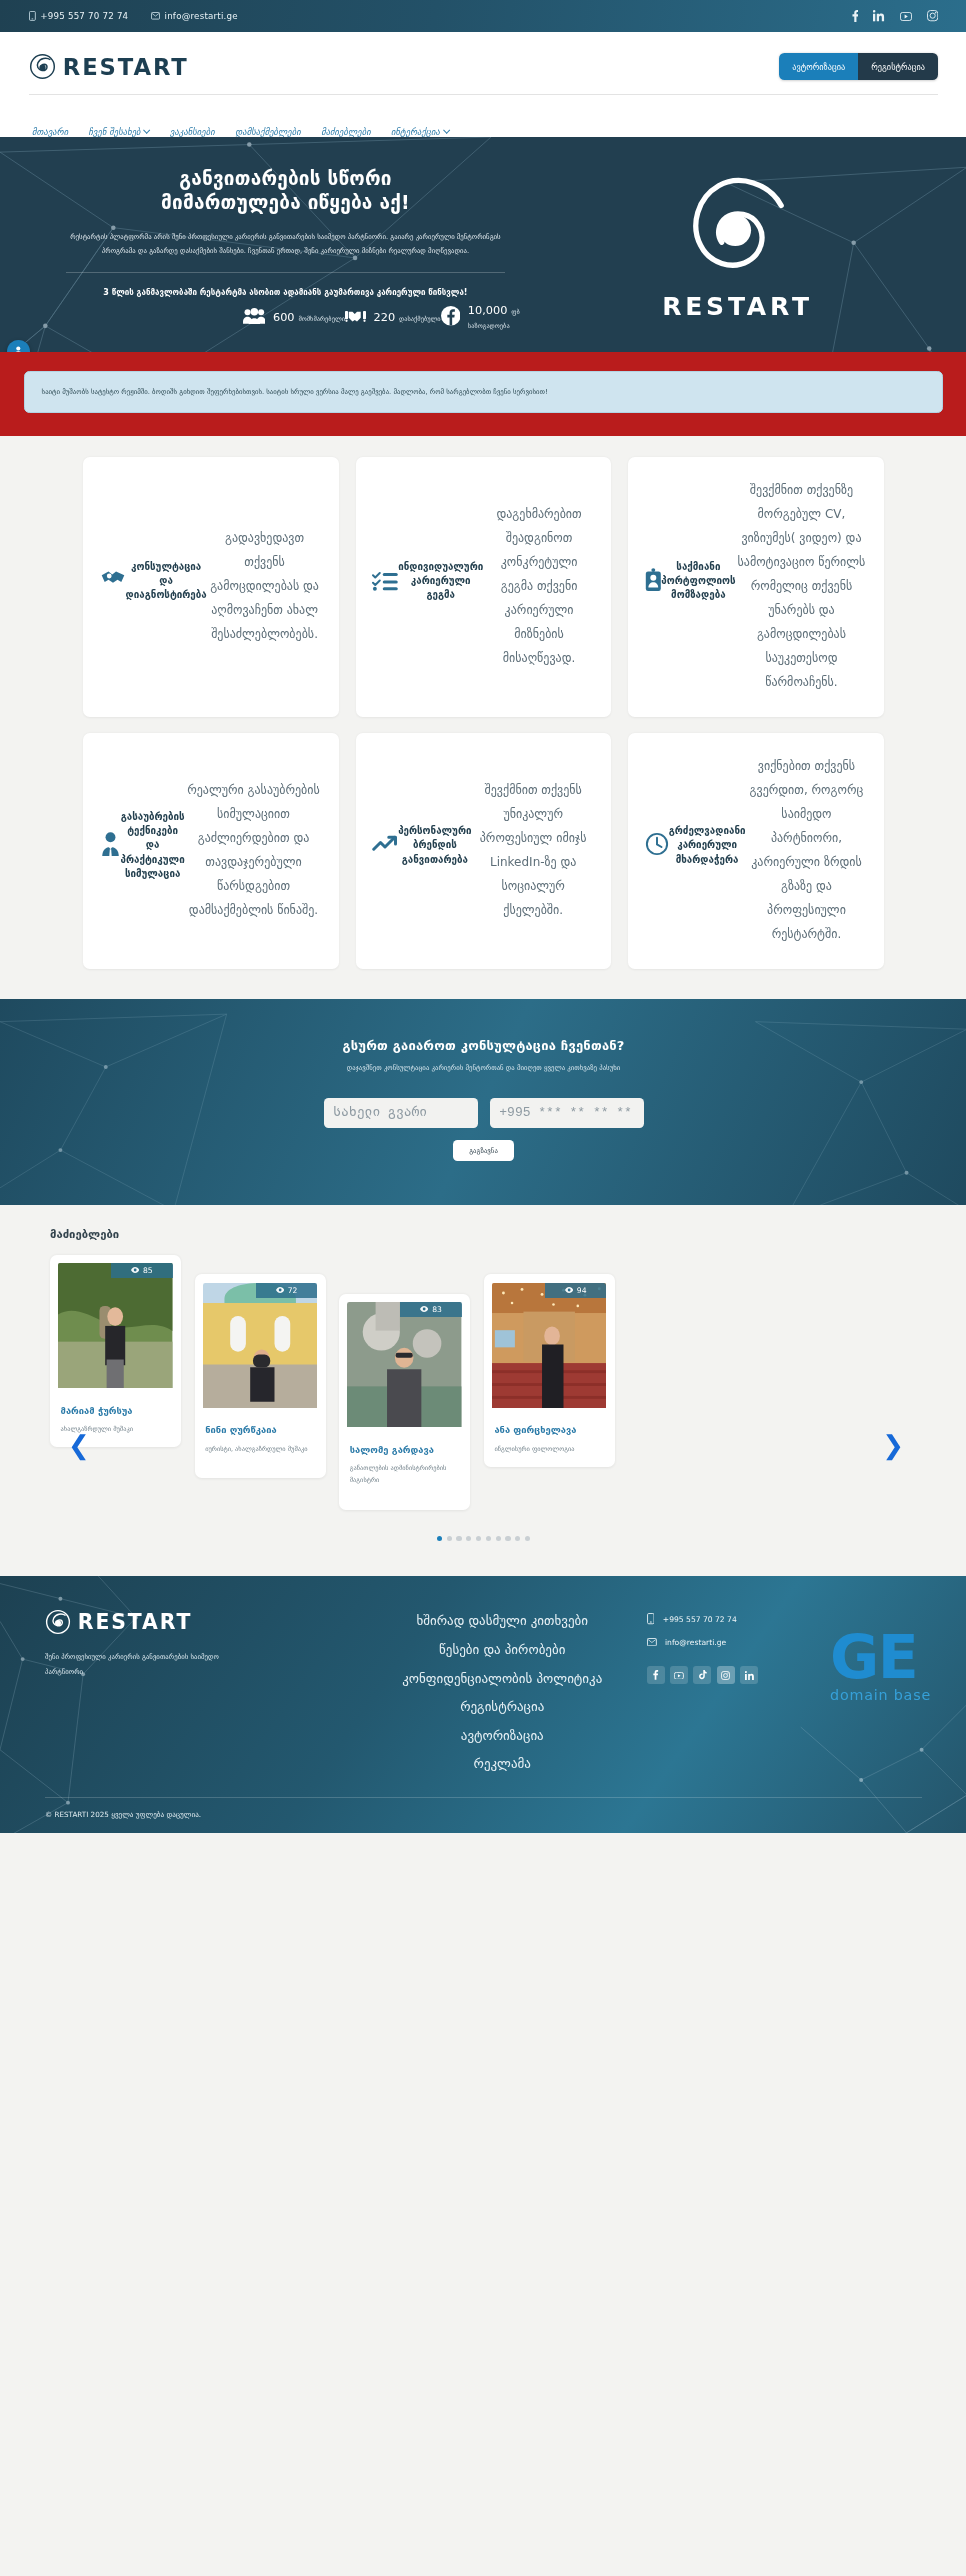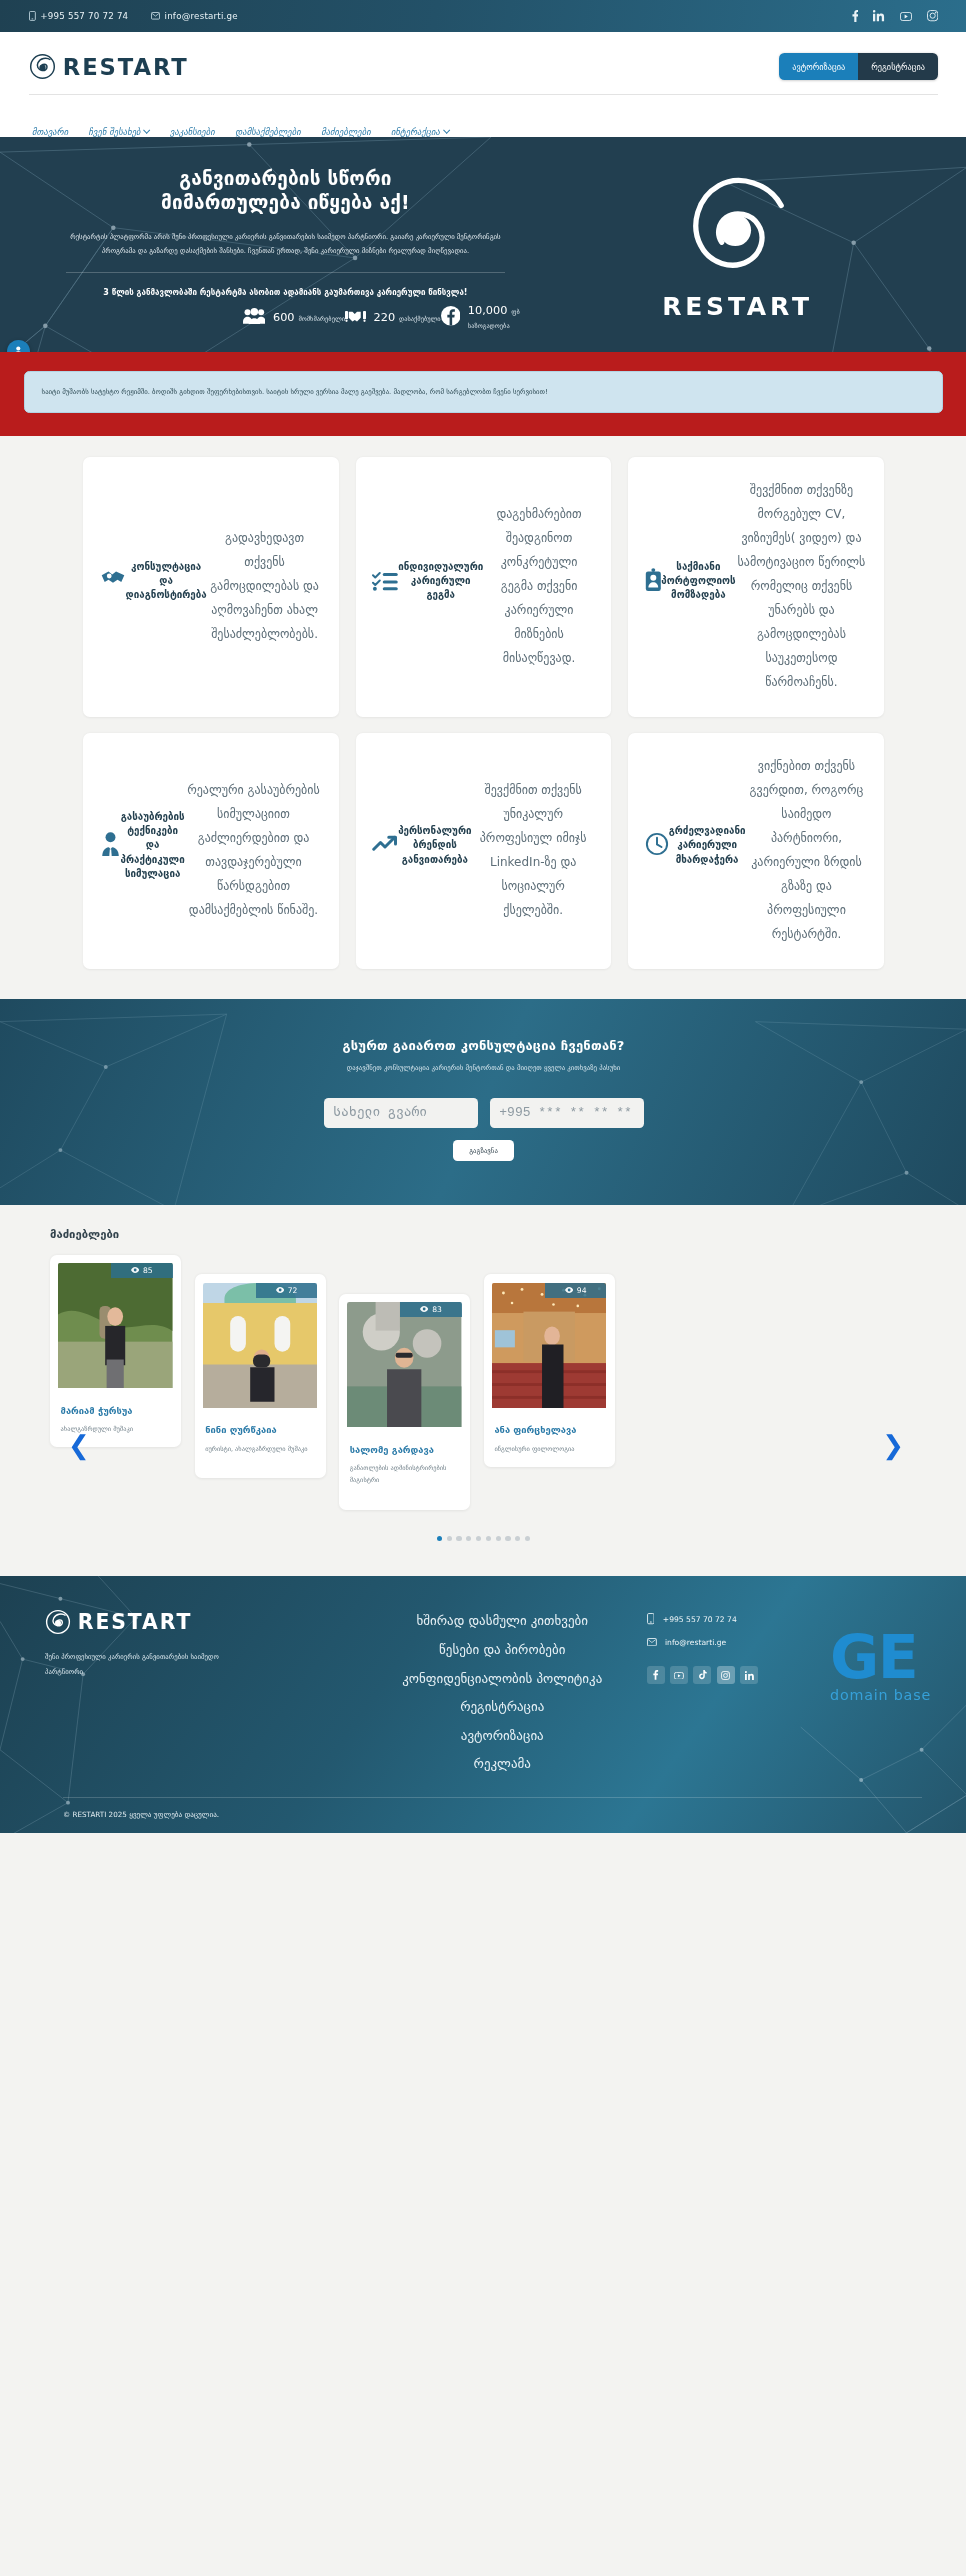--- a/index.html
+++ b/index.html
@@ -173,21 +173,21 @@
   .f-soc {
     width: 18px; height: 18px; border-radius: 3px; background: rgba(255,255,255,.17);
     display: flex; align-items: center; justify-content: center; cursor: pointer;
   }
   .f-soc.ig { background: rgba(255,255,255,.30); }
   .watermark { position: absolute; right: 36px; top: 54px; z-index: 1; opacity: .93; }
   .wm-ge { font-size: 60px; font-weight: 700; color: #1f8fd6; letter-spacing: -1.5px; line-height: .9; }
   .wm-sub { font-size: 14.3px; color: #37a5e0; letter-spacing: 0.8px; margin-top: 3px; }
   .footer-bottom {
     position: relative; z-index: 2; border-top: 0.8px solid rgba(255,255,255,.18);
-    margin-top: 26px; padding: 12px 0 13.6px; font-size: 7.2px; color: #e2edf2; margin-left: 18px;
+    margin-top: 26px; padding: 12px 0 13.6px; font-size: 7.2px; color: #e2edf2;
   }
 </style>
 </head>
 <body>
 
 <div class="topbar">
   <div class="tb-item">
     <span class="ic">
       <svg width="6.8" height="9.8" viewBox="0 0 9 13" fill="none">
           <rect x="0.6" y="0.6" width="7.8" height="11.8" rx="1.3" stroke="#cfe3ec" stroke-width="1.1"></rect>

